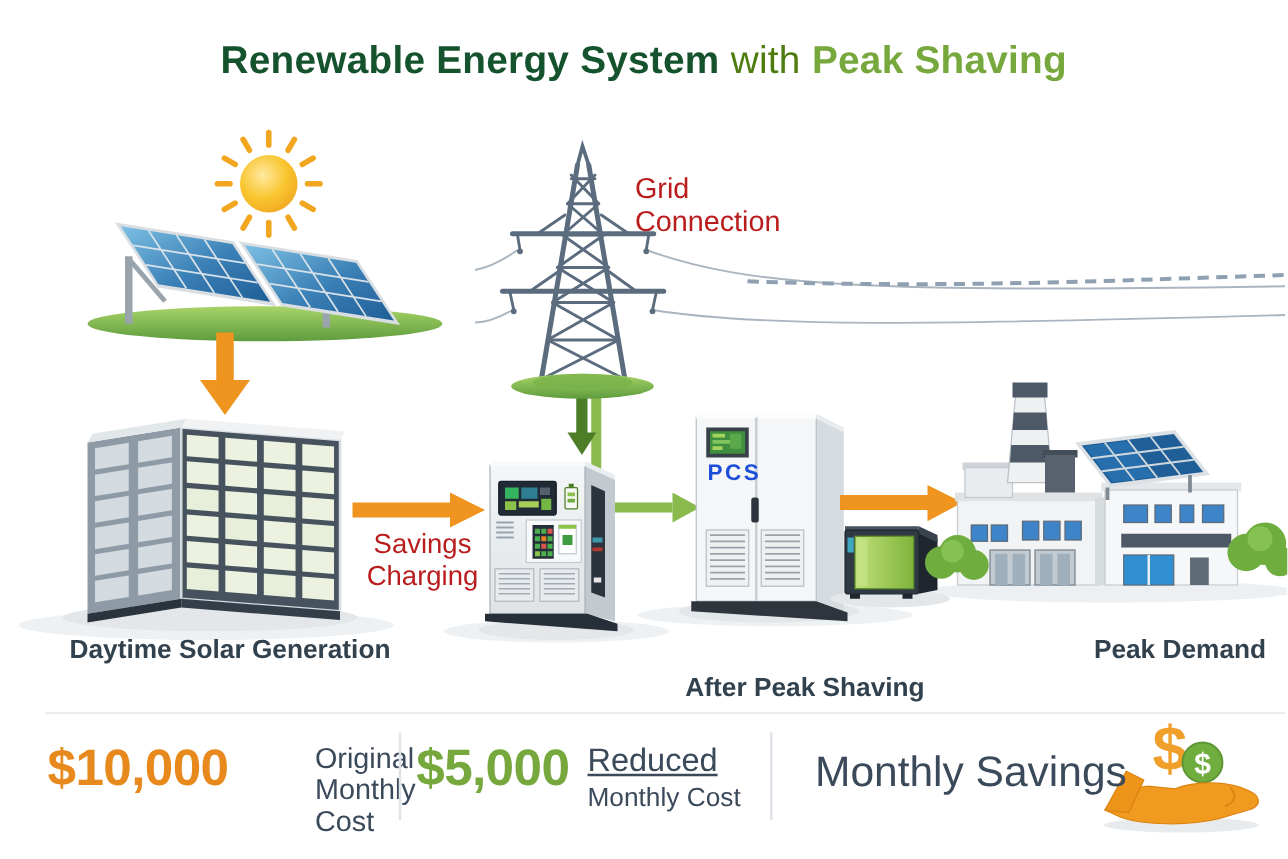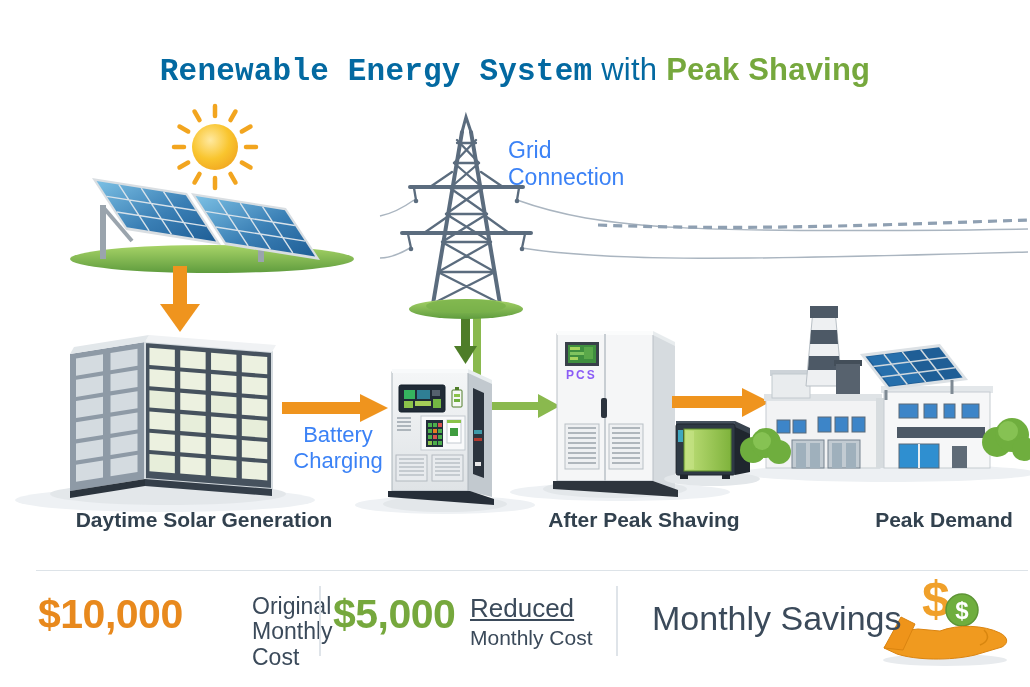--- a/index.html
+++ b/index.html
@@ -2,30 +2,30 @@
 <html><head>
 <meta charset="utf-8">
 <title>Infographic</title>
 <style>
   html,body{margin:0;padding:0;background:#ffffff;}
   .canvas{position:relative;width:1030px;height:687px;overflow:hidden;background:#ffffff;
           font-family:"Liberation Sans", sans-serif;}
   .abs{position:absolute;}
   .title{top:30px;left:0;width:100%;display:flex;justify-content:center;align-items:baseline;
          gap:9px;font-size:31px;font-weight:bold;letter-spacing:.2px;}
-  .title .t-main{color:#0369a1;font-family:Liberation Mono, monospace;}
-  .title .t-conn{color:#0369a1;font-weight:normal;margin-top:22px;}
+  .title .t-main{color:#14532d;}
+  .title .t-conn{color:#4d7c0f;font-weight:normal;}
   .title .t-hl{color:#76a83d;}
-  .small-label{color:#3b82f6;line-height:1.16;}
+  .small-label{color:#b91c1c;line-height:1.16;}
   .grid-label{left:508px;top:137px;width:150px;font-size:23px;}
   .charging-label{left:277px;top:422px;width:122px;font-size:22px;text-align:center;}
-  .pcs-label{left:566px;top:368px;width:60px;font-size:12px;font-weight:bold;color:#8b5cf6;letter-spacing:2px;}
+  .pcs-label{left:566px;top:368px;width:60px;font-size:18px;font-weight:bold;color:#1d4ed8;letter-spacing:2px;}
   .stage-label{top:508px;font-size:21px;font-weight:600;color:#32414e;transform:translateX(-50%);white-space:nowrap;}
-  .stage-solar{left:204px;}
-  .stage-after{left:644px;}
+  .stage-solar{left:184px;}
+  .stage-after{left:644px;margin-top:31px;}
   .stage-demand{left:944px;text-align:right;}
   .hdivider{left:36px;top:570px;width:992px;height:1px;background:#dde3e8;}
   .vdivider{top:586px;width:2px;height:70px;background:#dfe4e9;}
   .vd1{left:319px;} .vd2{left:616px;}
   .amount{top:591px;font-size:41px;font-weight:bold;letter-spacing:-0.5px;}
   .amount-orange{left:38px;color:#e8891d;}
   .amount-green{left:333px;color:#76a83d;text-align:center;}
   .stat-label{top:594px;font-size:23px;color:#3b4a5a;line-height:1.1;}
   .stat-label-1{left:212px;width:112px;margin-left:40px;}
   .stat-label-2{left:470px;width:152px;}
@@ -359,21 +359,21 @@
   </svg>
 
   <div class="abs title">
     <span class="t-main">Renewable Energy System</span>
     <span class="t-conn">with</span>
     <span class="t-hl">Peak Shaving</span>
   </div>
 
   <div class="abs small-label grid-label">Grid Connection</div>
 
-  <div class="abs small-label charging-label">Battery Charging</div>
+  <div class="abs small-label charging-label">Savings Charging</div>
 
   <div class="abs pcs-label">PCS</div>
 
   <div class="abs stage-label stage-solar">Daytime Solar Generation</div>
   <div class="abs stage-label stage-after">After Peak Shaving</div>
   <div class="abs stage-label stage-demand">Peak Demand</div>
 
   <div class="abs hdivider"></div>
 
   <div class="abs amount amount-orange">$10,000</div>

